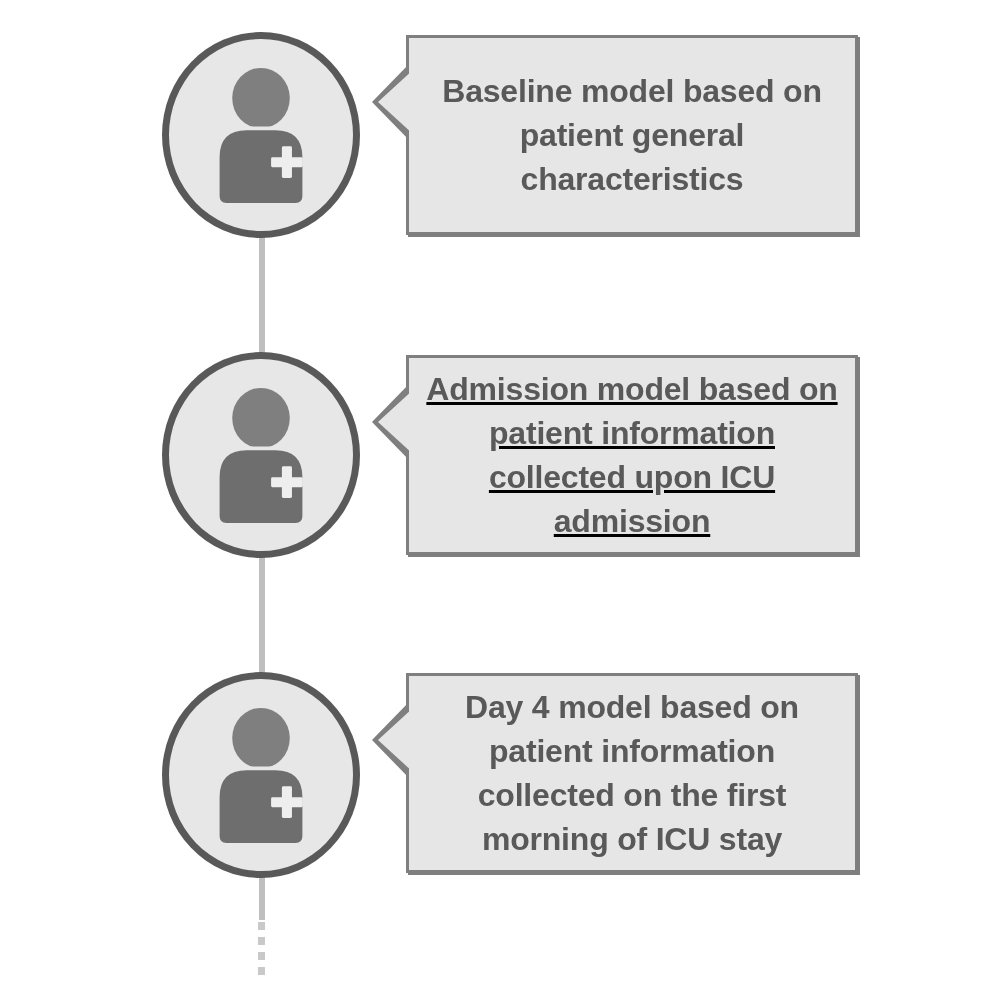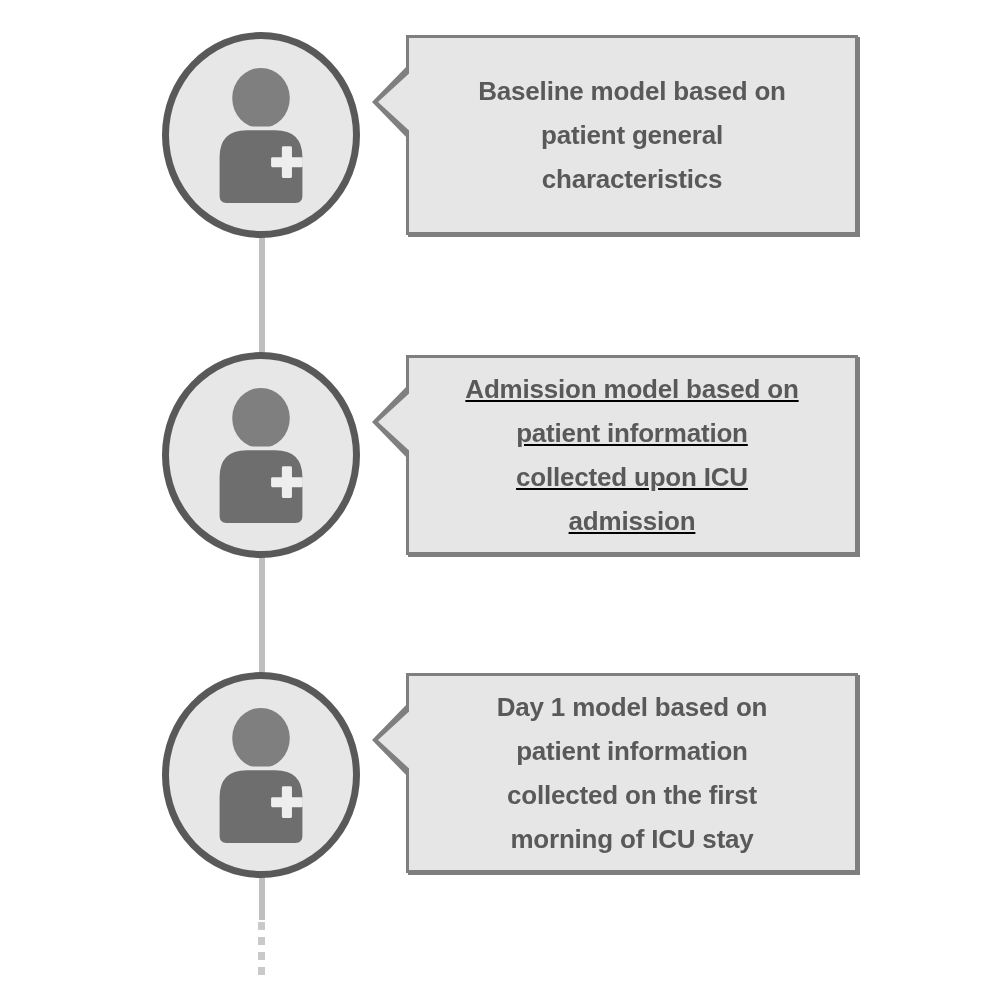--- a/index.html
+++ b/index.html
@@ -87,21 +87,21 @@
     border-top: 33px solid transparent;
     border-bottom: 33px solid transparent;
     border-right: 36px solid #e6e6e6;
   }
   .callout-text {
     position: relative;
     width: 100%;
     padding: 0 10px;
     box-sizing: border-box;
     text-align: center;
-    font-size: 26px;
+    font-size: 32px;
     font-weight: bold;
     line-height: 44px;
     letter-spacing: -0.2px;
     color: #595959;
     white-space: pre-line;
   }
   .t1 { top: 32px; }
   .t2 { top: 352px; }
   .t3 { top: 672px; }
   .b1 { top: 35px; }
@@ -153,19 +153,19 @@
     <svg width="130" height="144" viewBox="0 0 90 100">
       <ellipse cx="45" cy="23" rx="20" ry="21" fill="#7f7f7f"></ellipse>
       <path d="M15,91 Q15,97 21,97 L69,97 Q75,97 75,91 L75,64 Q75,44 55,44 L35,44 Q15,44 15,64 Z" fill="#6e6e6e" stroke="#e7e7e7" stroke-width="2.5"></path>
       <rect x="52" y="64" width="22" height="7" rx="1" fill="#eeeeee"></rect>
       <rect x="59.5" y="56.5" width="7" height="22" rx="1" fill="#eeeeee"></rect>
     </svg>
   </div>
   <div class="callout b3">
     <span class="tail-outer"></span>
     <span class="tail-inner"></span>
-    <div class="callout-text">Day 1 model based on
+    <div class="callout-text">Day 4 model based on
 patient information
 collected on the first
 morning of ICU stay</div>
   </div>
 
 </div>
 
 </body></html>

